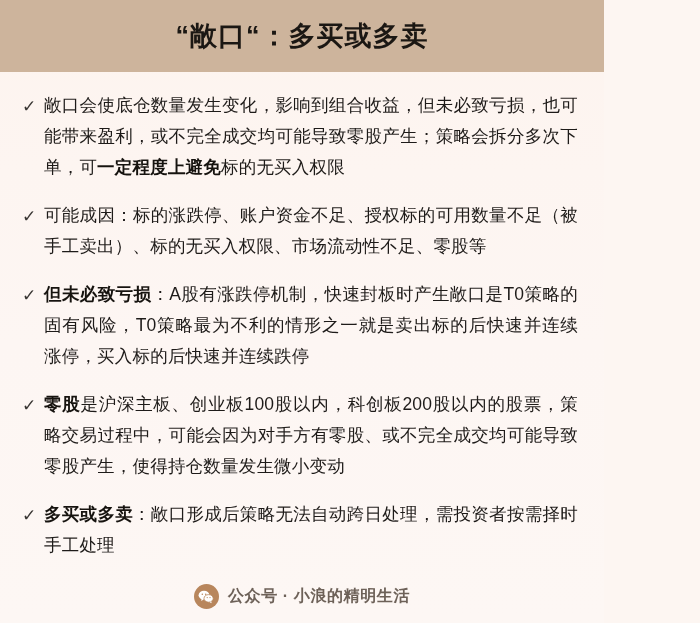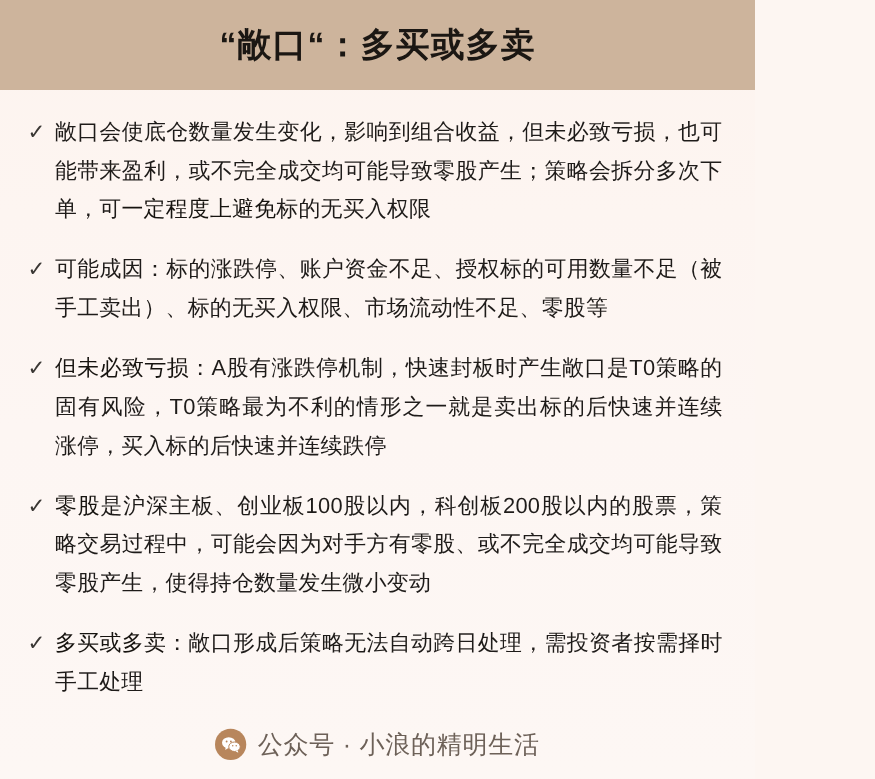--- a/index.html
+++ b/index.html
@@ -53,21 +53,21 @@
   }
   .para {
     flex: 1 1 auto;
     font-size: 17.5px;
     line-height: 31px;
     color: #1e1b19;
     text-align: justify;
     letter-spacing: 0.2px;
   }
   .para b {
-    font-weight: normal;
+    font-weight: bold;
     color: #16130f;
   }
   .footer {
     position: absolute;
     left: 0;
     right: 0;
     bottom: 14px;
     display: flex;
     align-items: center;
     justify-content: center;
@@ -77,23 +77,24 @@
     width: 25px;
     height: 25px;
     border-radius: 50%;
     background: #b8865c;
     display: flex;
     align-items: center;
     justify-content: center;
   }
   .wechat-badge svg { display: block; }
   .footer-text {
-    font-size: 20px;
+    font-size: 16px;
     color: #6d6158;
     letter-spacing: 0.6px;
+    font-weight: bold;
   }
 </style>
 </head>
 <body>
 
 <div class="page">
 
   <div class="title-bar">
     <div class="title">“敞口“：多买或多卖</div>
   </div>

